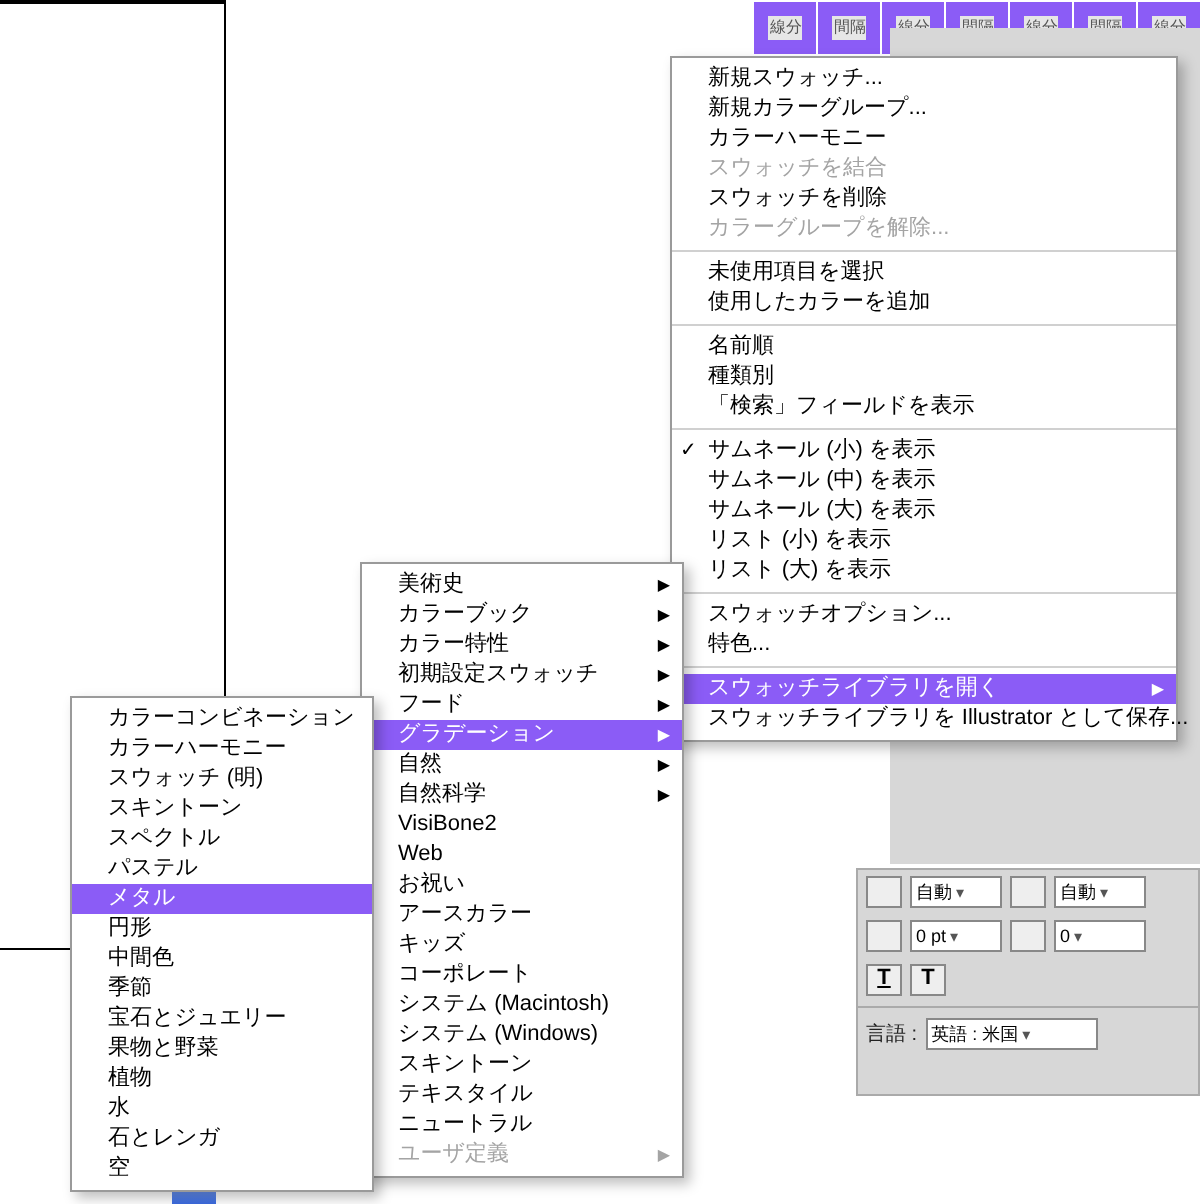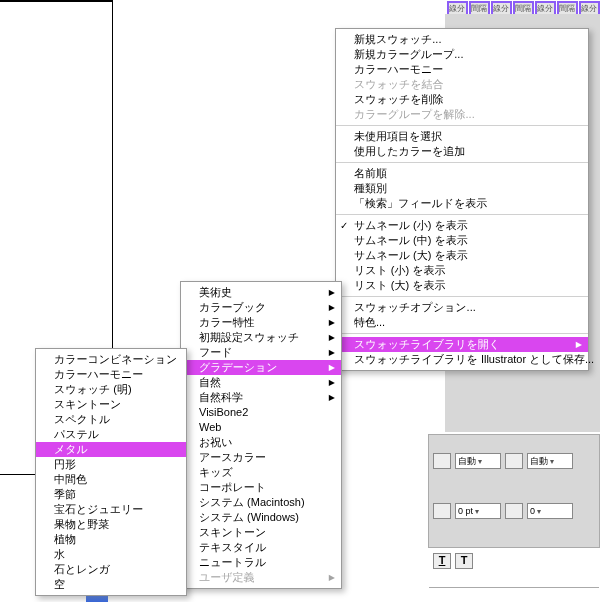--- a/index.html
+++ b/index.html
@@ -1,30 +1,30 @@
 <!DOCTYPE html>
 <html><head>
 <meta charset="utf-8">
 <style>
 html,body{margin:0;padding:0;width:600px;height:602px;background:#fff;font-family:"Hiragino Kaku Gothic Pro","Lucida Grande",Arial,sans-serif;font-size:11px;color:#000;overflow:hidden}
 .canvas-edge{position:absolute;left:0;top:0;width:112px;height:472px;border-right:1px solid #000;border-bottom:1px solid #000;background:#fff;border-top:2px solid #000}
 .toolbar-top{position:absolute;right:0;top:1px;height:12px;display:flex;gap:1px}
-.toolbar-top .tbtn{width:17px;height:12px;border:2px solid #8b5cf6;background:#e6e6e6;font-size:8px;line-height:11px;text-align:left;color:#555}
+.toolbar-top .tbtn{width:17px;height:12px;border:7px solid #8b5cf6;background:#e6e6e6;font-size:8px;line-height:11px;text-align:right;color:#555}
 .panel-bg{position:absolute;right:0;top:14px;width:155px;height:418px;background:#d7d7d7}
 .bottom-panel{position:absolute;right:0;top:434px;width:170px;height:112px;background:#d7d7d7;border:1px solid #aaa}
-.bottom-panel .row{display:flex;align-items:flex-end;height:18px;gap:4px;padding:16px 4px}
+.bottom-panel .row{display:flex;align-items:center;height:18px;gap:4px;padding:2px 4px}
 .bottom-panel .ico{width:16px;height:14px;border:1px solid #888;background:#eee;display:inline-block}
 .bottom-panel .fld{height:14px;border:1px solid #888;background:#fff;font-size:9px;padding:0 2px;display:inline-flex;align-items:center}
 .bottom-panel .drop::after{content:"▾";font-size:8px;margin-left:2px;color:#555}
 .bottom-panel .lbl{font-size:10px;color:#222}
 .bottom-panel hr{border:none;border-top:1px solid #aaa;margin:2px 0}
 .dock-blob{position:absolute;left:86px;top:590px;width:22px;height:12px;border-radius:4px 4px 0 0;background:linear-gradient(#8fb3ff,#3a6adf)}
 .menu{position:absolute;background:#fff;border:1px solid #9a9a9a;box-shadow:3px 3px 6px rgba(0,0,0,.25);padding:3px 0}
 .menu .item{position:relative;height:15px;line-height:15px;padding:0 18px 0 18px;white-space:nowrap}
-.menu .item.sel{background:#d946ef;color:#fff}
+.menu .item.sel{background:#8b5cf6;color:#fff}
 .menu .item.dis{color:#a4a4a4}
 .menu .sep{height:1px;margin:3px 0;background:#d0d0d0}
 .menu .item.sub::after{content:"▶";position:absolute;right:6px;top:0;font-size:8px;line-height:15px;color:inherit}
 .menu .item .chk{position:absolute;left:4px;top:0;font-size:10px;line-height:15px}
 #menu1{left:335px;top:28px;width:252px}
 #menu2{left:180px;top:281px;width:160px}
 #menu3{left:35px;top:348px;width:150px}
 </style>
 </head>
 <body>

